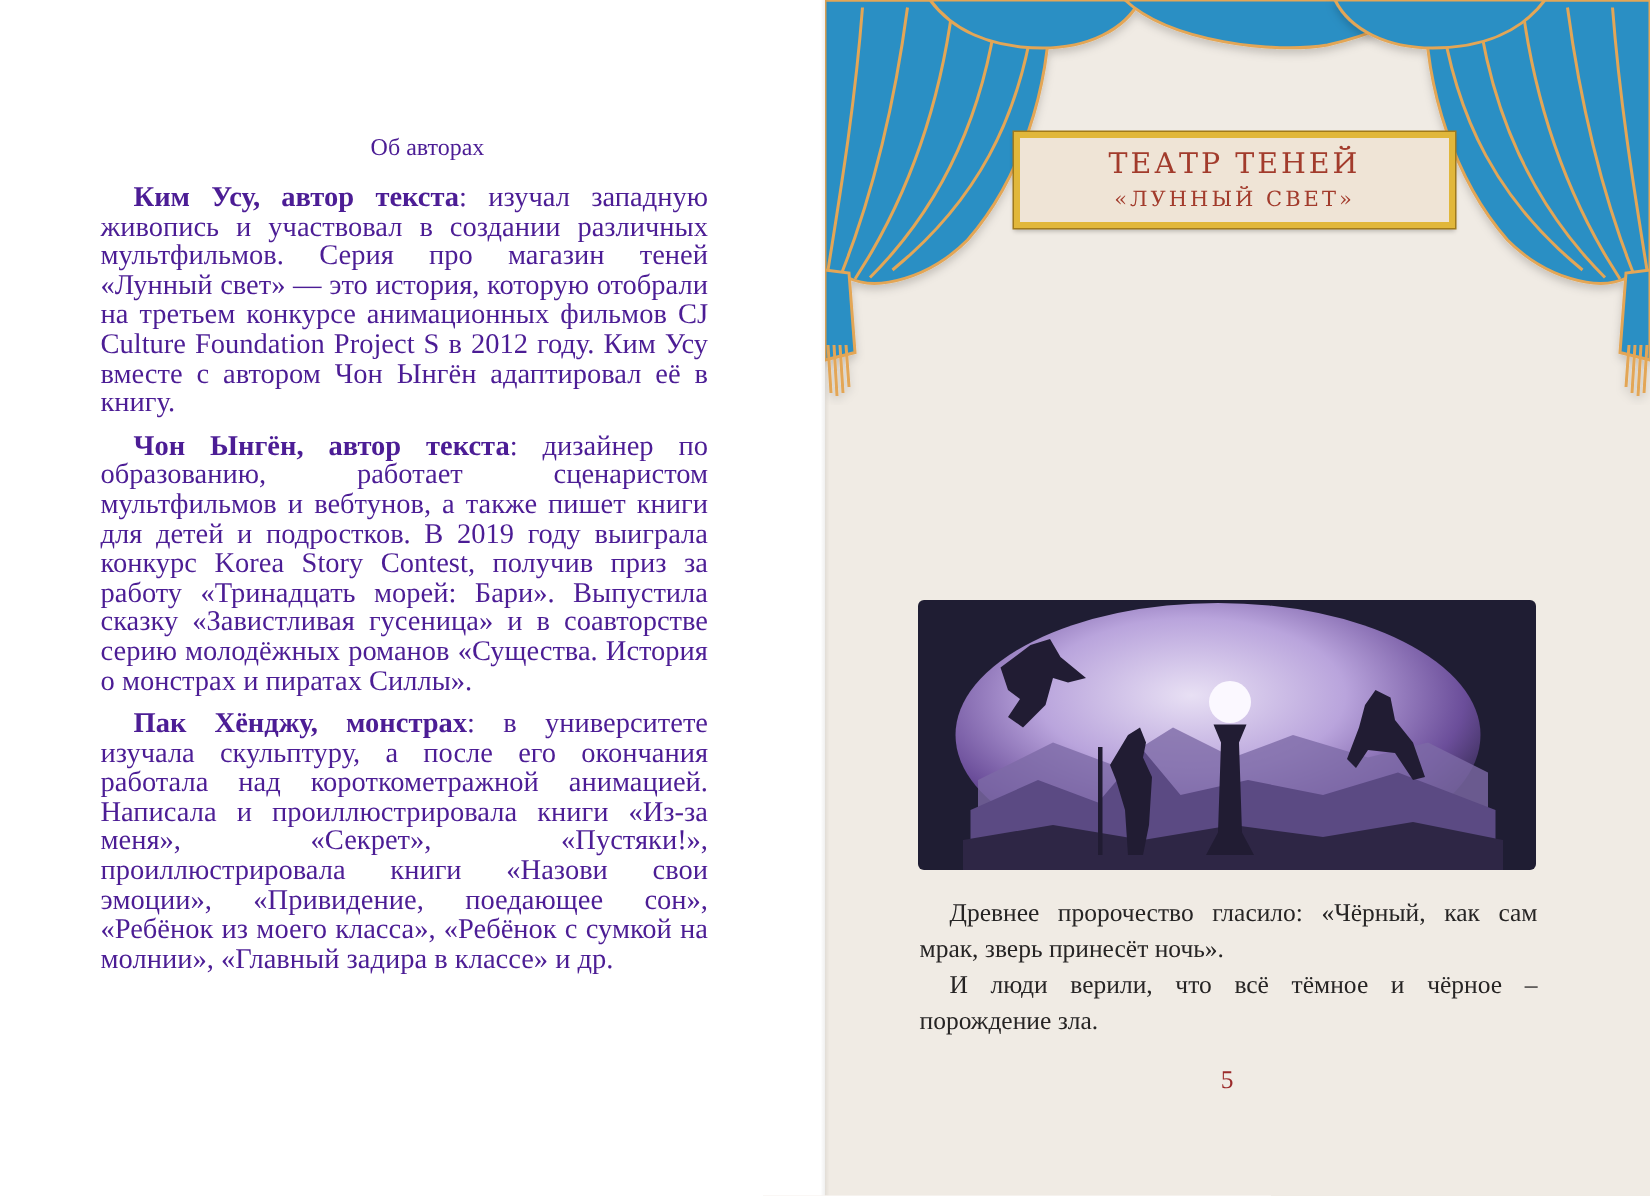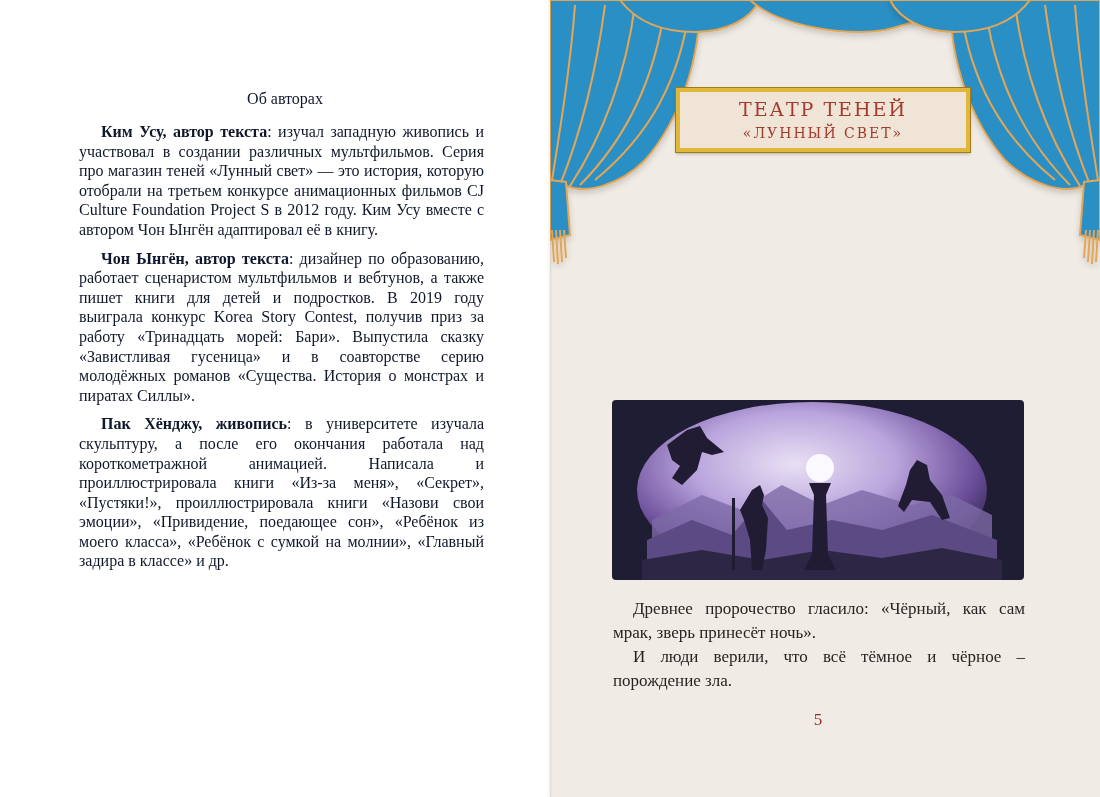--- a/index.html
+++ b/index.html
@@ -1,25 +1,25 @@
 <!DOCTYPE html>
 <html><head>
 <meta charset="utf-8">
 <style>
   html, body { margin: 0; padding: 0; }
   body { width: 1100px; height: 797px; position: relative; overflow: hidden; background: #ffffff; }
   .page-left {
     position: absolute; left: 0; top: 0; width: 550px; height: 797px; background: #ffffff;
-    font-family: "Liberation Serif", "DejaVu Serif", serif; color: #0f172a;
+    font-family: "Liberation Serif", "DejaVu Serif", serif; color: #4c1d95;
   }
   .page-left h2 {
     position: absolute; left: 0; width: 570px; top: 90px; margin: 0;
     text-align: center; font-weight: normal; font-size: 16px;
   }
-  .authors { position: absolute; left: 79px; top: 122px; width: 405px; font-size: 16px; line-height: 19.6px; }
+  .authors { position: absolute; left: 67px; top: 122px; width: 405px; font-size: 19px; line-height: 19.6px; }
   .authors p { margin: 0 0 9px 0; text-indent: 22px; text-align: justify; }
   .authors b { font-weight: bold; }
 
   .page-right {
     position: absolute; left: 550px; top: 0; width: 550px; height: 797px; background: #f0ebe4;
     font-family: "Liberation Serif", "DejaVu Serif", serif; color: #262424;
   }
   .curtains { position: absolute; left: 0; top: 0; width: 550px; height: 270px; }
   .sign {
     position: absolute; left: 126px; top: 88px; width: 294px; height: 64px;
@@ -44,21 +44,21 @@
     background: linear-gradient(to right, rgba(0,0,0,0.0), rgba(0,0,0,0.06), rgba(0,0,0,0.0)); }
 </style>
 </head>
 <body>
 
 <div class="page-left">
   <h2>Об авторах</h2>
   <div class="authors">
     <p><b>Ким Усу, автор текста</b><span>: изучал западную живопись и участвовал в создании различных мультфильмов. Серия про магазин теней «Лунный свет» — это история, которую отобрали на третьем конкурсе анимационных фильмов CJ Culture Foundation Project S в 2012 году. Ким Усу вместе с автором Чон Ынгён адаптировал её в книгу.</span></p>
     <p><b>Чон Ынгён, автор текста</b><span>: дизайнер по образованию, работает сценаристом мультфильмов и вебтунов, а также пишет книги для детей и подростков. В 2019 году выиграла конкурс Korea Story Contest, получив приз за работу «Тринадцать морей: Бари». Выпустила сказку «Завистливая гусеница» и в соавторстве серию молодёжных романов «Существа. История о монстрах и пиратах Силлы».</span></p>
-    <p><b>Пак Хёнджу, живопись</b><span>: в университете изучала скульптуру, а после его окончания работала над короткометражной анимацией. Написала и проиллюстрировала книги «Из-за меня», «Секрет», «Пустяки!», проиллюстрировала книги «Назови свои эмоции», «Привидение, поедающее сон», «Ребёнок из моего класса», «Ребёнок с сумкой на молнии», «Главный задира в  классе» и др.</span></p>
+    <p><b>Пак Хёнджу, монстрах</b><span>: в университете изучала скульптуру, а после его окончания работала над короткометражной анимацией. Написала и проиллюстрировала книги «Из-за меня», «Секрет», «Пустяки!», проиллюстрировала книги «Назови свои эмоции», «Привидение, поедающее сон», «Ребёнок из моего класса», «Ребёнок с сумкой на молнии», «Главный задира в  классе» и др.</span></p>
   </div>
 </div>
 
 <div class="page-right">
   <svg class="curtains" viewBox="0 0 550 270" xmlns="http://www.w3.org/2000/svg">
     <defs>
       <filter id="sh" x="-10%" y="-10%" width="120%" height="130%">
         <feDropShadow dx="0" dy="3" stdDeviation="3" flood-color="#000" flood-opacity="0.18"></feDropShadow>
       </filter>
     </defs>

